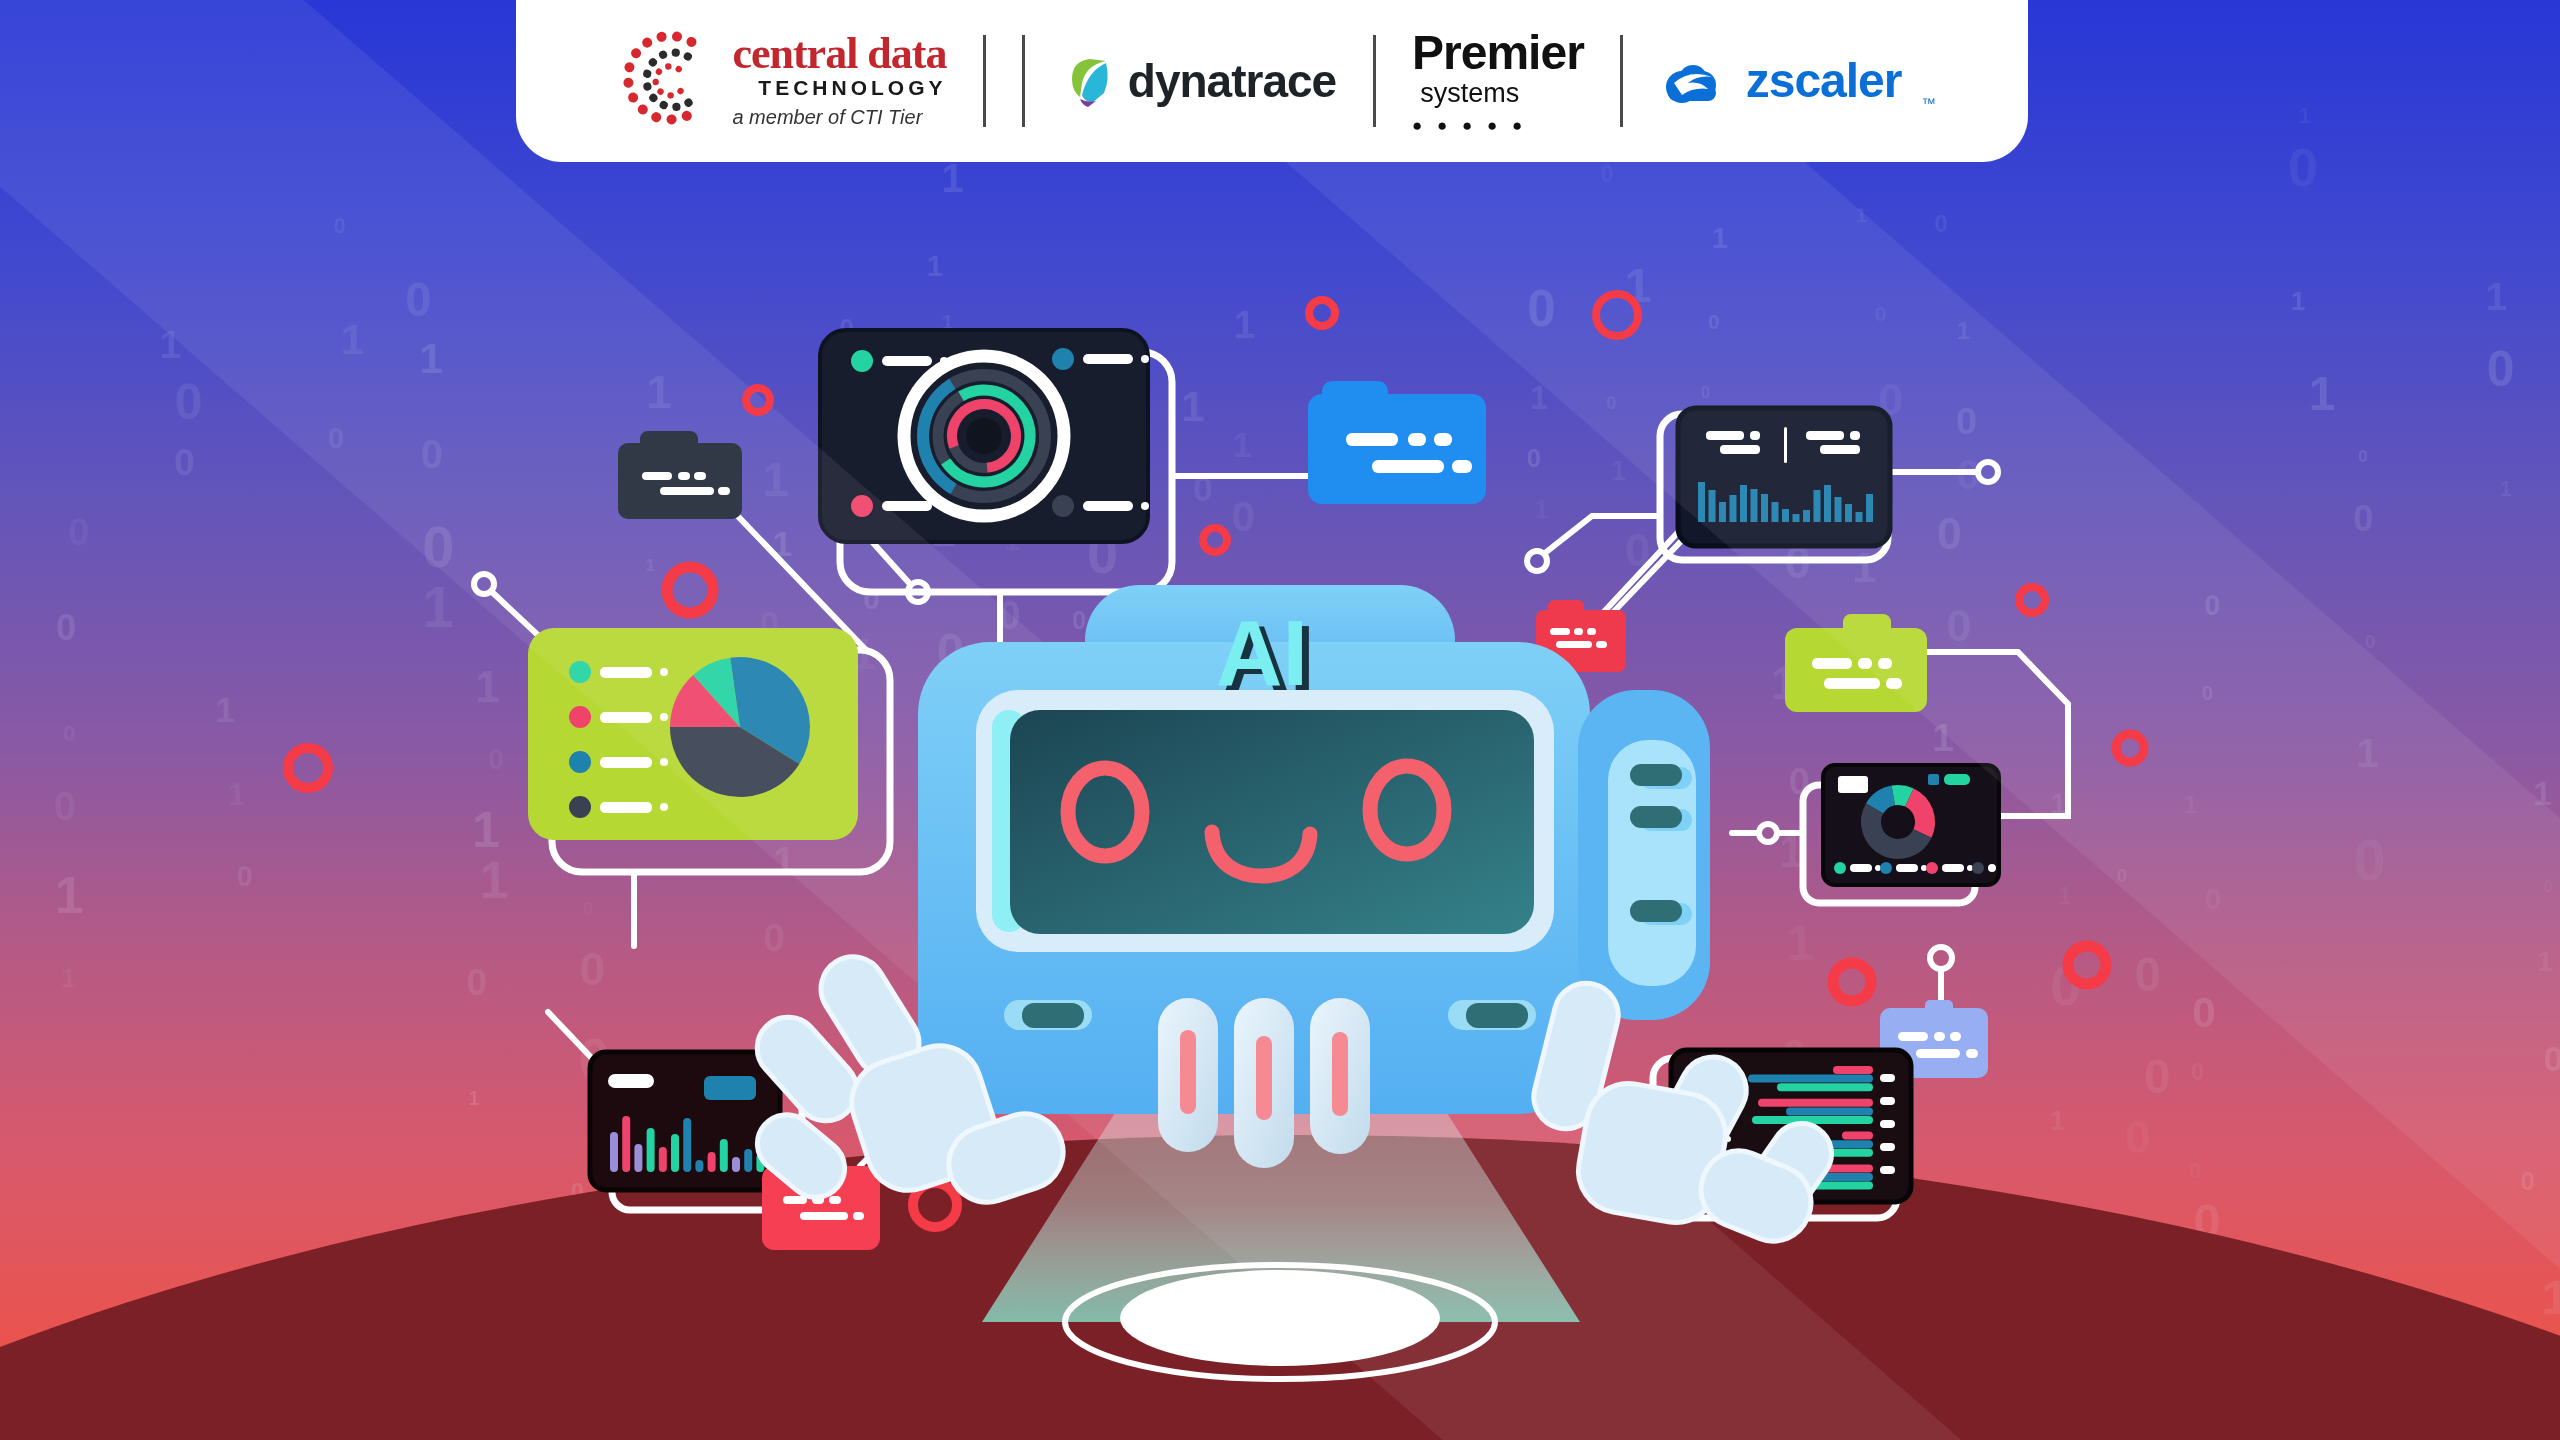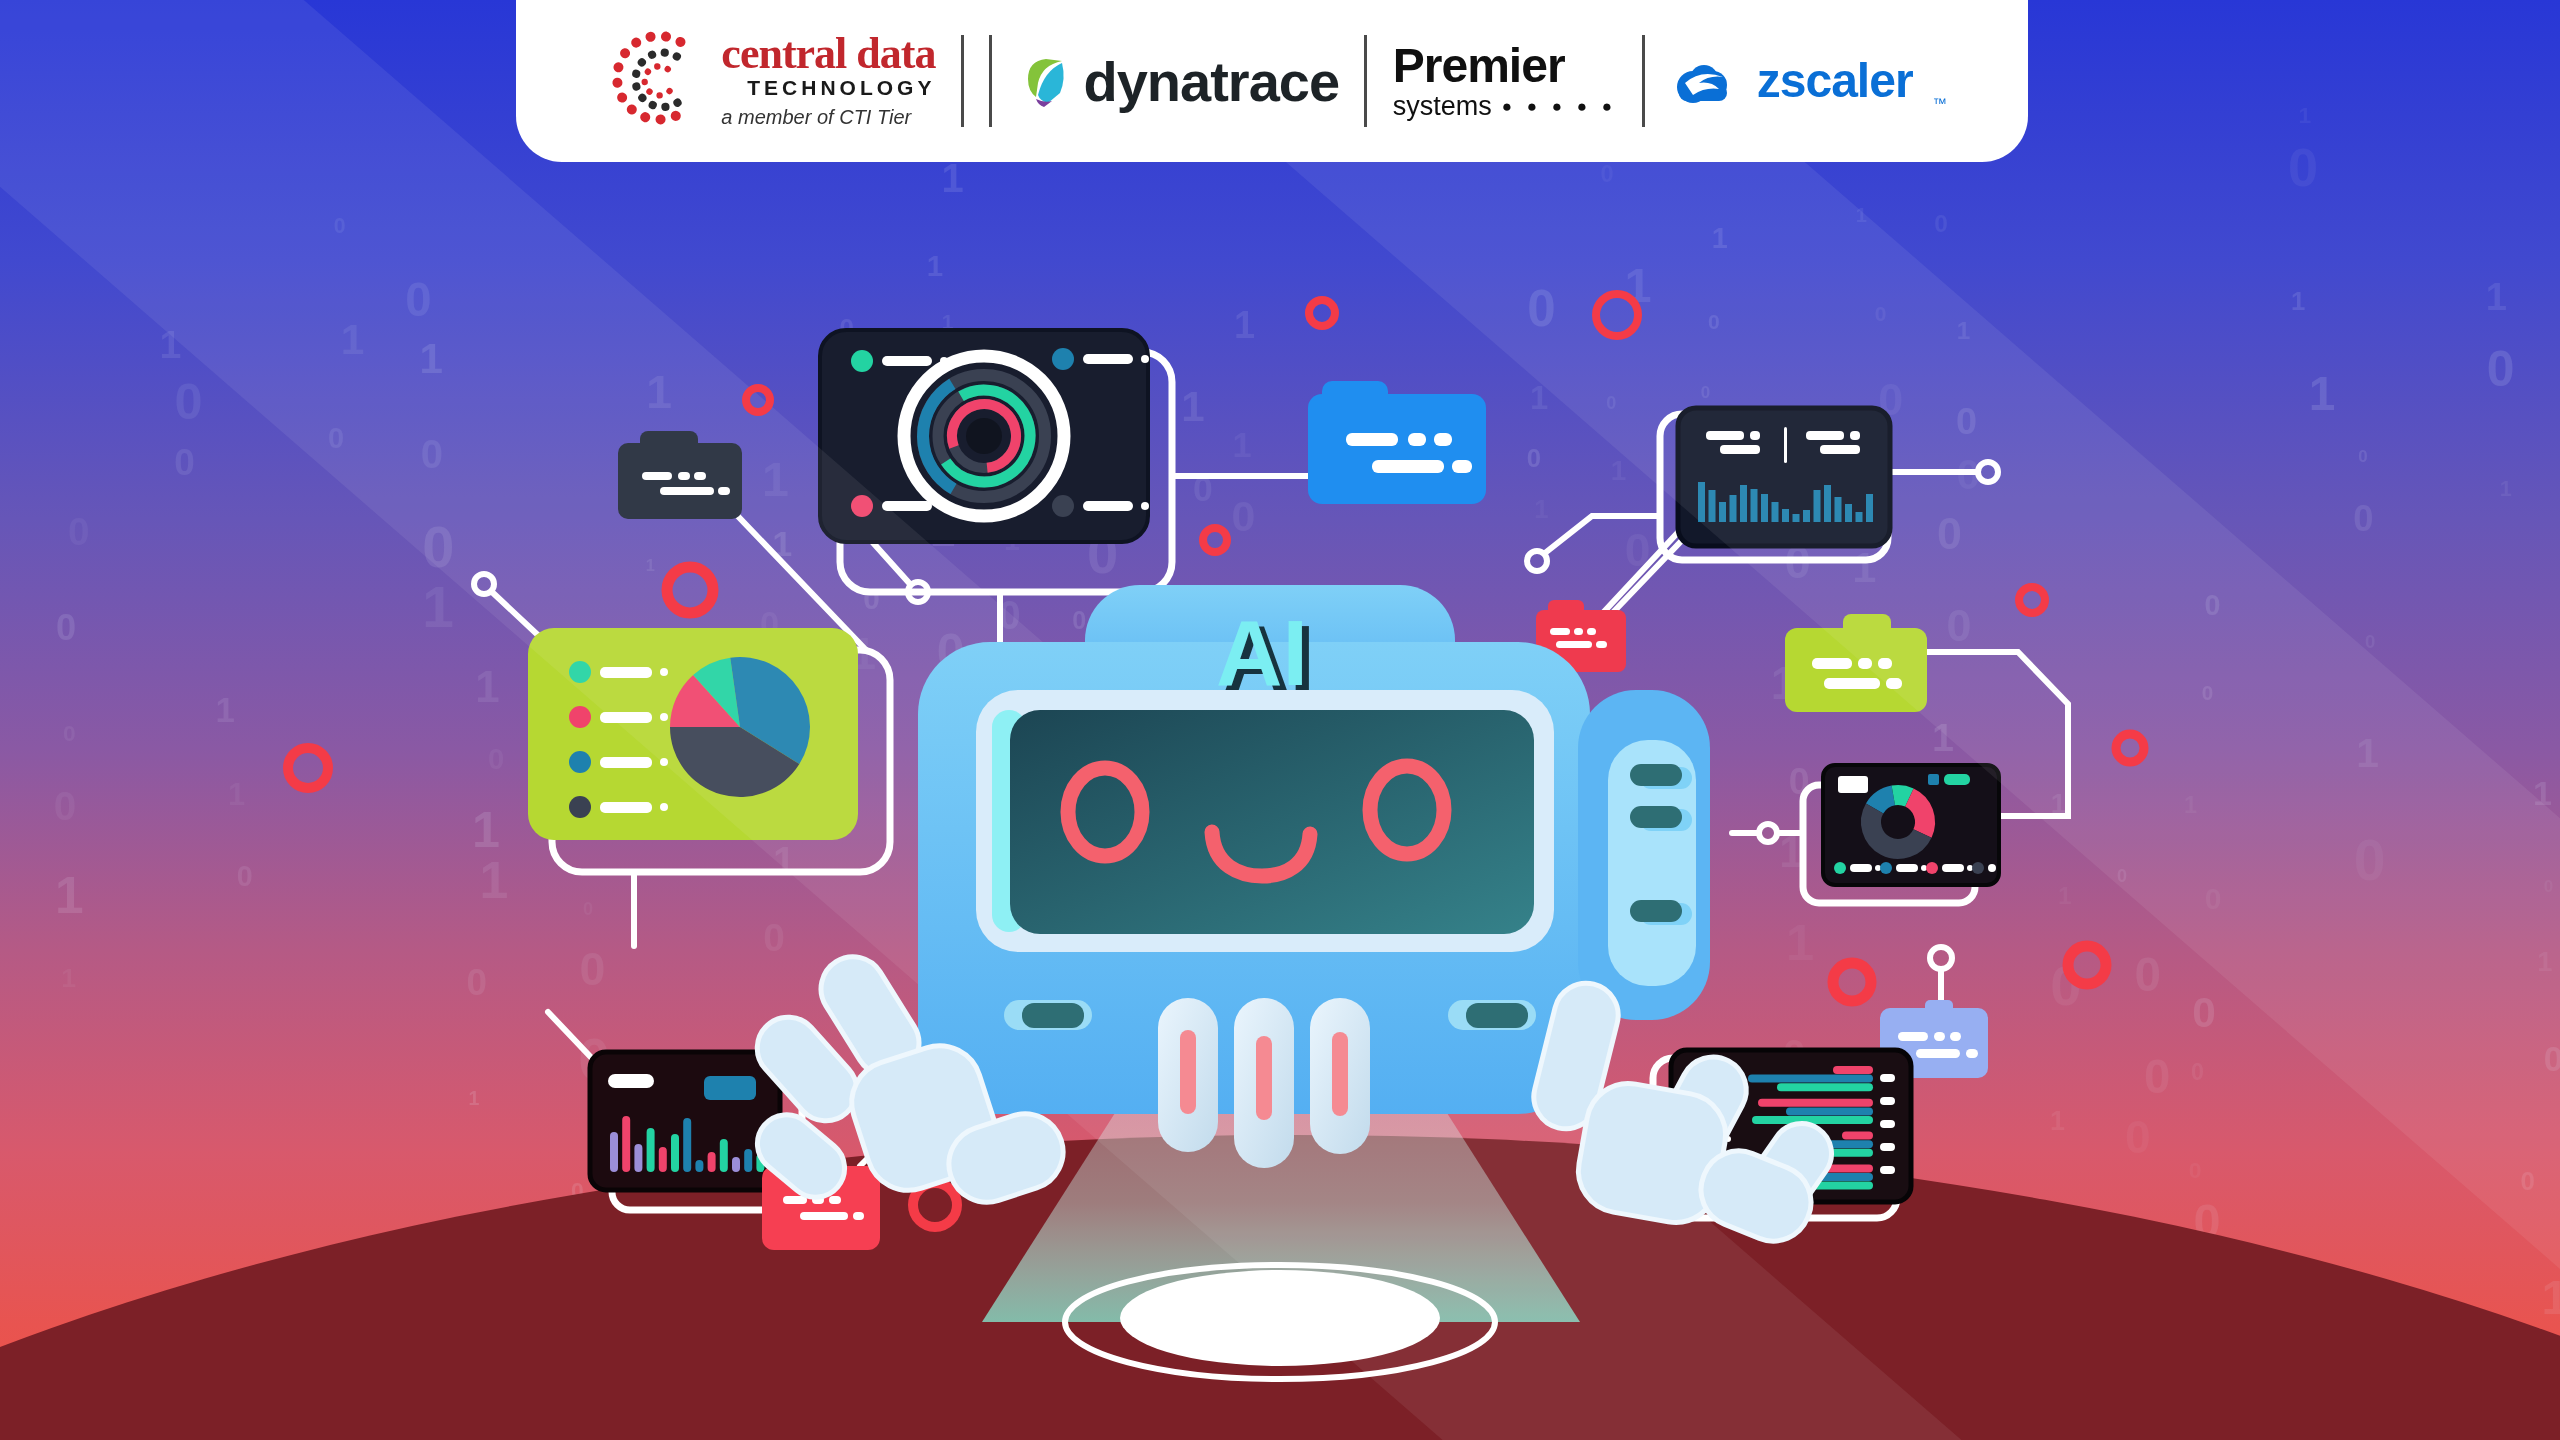--- a/index.html
+++ b/index.html
@@ -12,24 +12,24 @@
   .banner{position:absolute;left:516px;top:0;width:1512px;height:162px;background:#fff;
     border-radius:0 0 46px 46px;display:flex;align-items:center;justify-content:space-evenly;
     padding:0 56px;box-sizing:border-box;z-index:50;}
   .divider{width:3px;height:92px;background:#4a4a4a;}
   .logo{display:flex;align-items:center;gap:14px;}
   .cdt{display:flex;align-items:center;gap:6px;}
   .cdt-text{display:flex;flex-direction:column;align-items:flex-end;}
   .cdt-line1{font-family:"Liberation Serif",serif;font-weight:bold;font-size:44px;color:#c1272d;line-height:40px;letter-spacing:-1px;}
   .cdt-line2{font-weight:bold;font-size:21px;color:#1a1a1a;letter-spacing:4px;margin-top:2px;text-align:right;}
   .cdt-tag{font-style:italic;font-size:20px;color:#333;margin-top:6px;align-self:center;}
-  .dyn-word{font-weight:bold;font-size:56px;color:#1d2327;letter-spacing:-1px;}
+  .dyn-word{font-weight:bold;font-size:46px;color:#1d2327;letter-spacing:-1px;}
   .netgain{display:flex;flex-direction:column;align-items:flex-start;line-height:1;}
   .ng-1{font-weight:bold;font-size:48px;color:#101010;letter-spacing:-1px;}
-  .ng-2{font-size:27px;color:#101010;margin-top:3px;display:flex;align-items:center;gap:10px;}
+  .ng-2{font-size:27px;color:#101010;margin-top:3px;display:flex;align-items:center;gap:10px;flex-direction:column;}
   .ng-dots{font-size:17px;letter-spacing:5px;color:#101010;}
   .zs{display:flex;align-items:flex-end;gap:20px;}
   .zs-word{font-weight:bold;font-size:48px;color:#0a6fd6;letter-spacing:-1px;line-height:60px;}
   .zs-tm{font-size:14px;color:#0a6fd6;margin-top:4px;}
 </style>
 </head>
 <body>
 
 <div class="stage">
 

